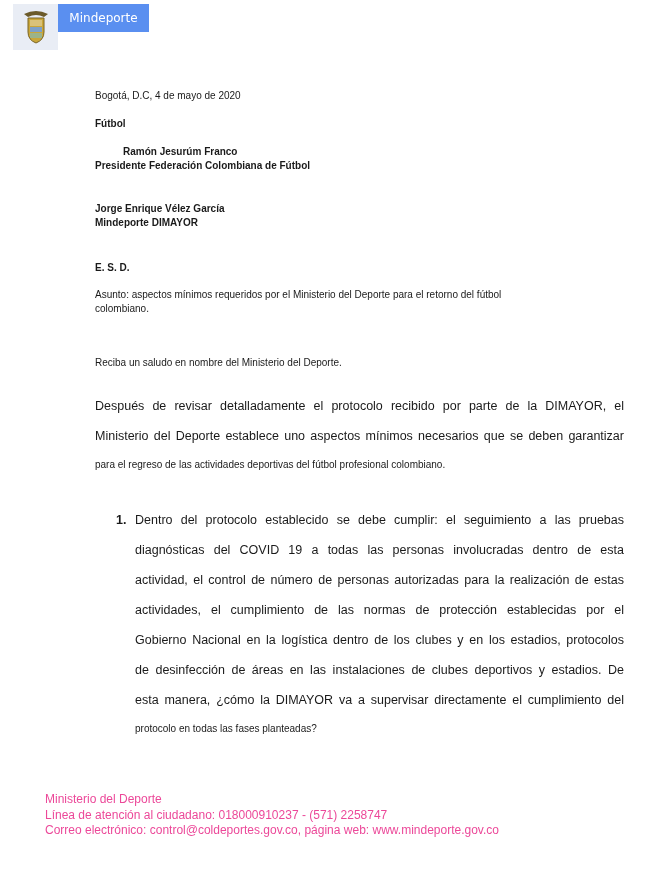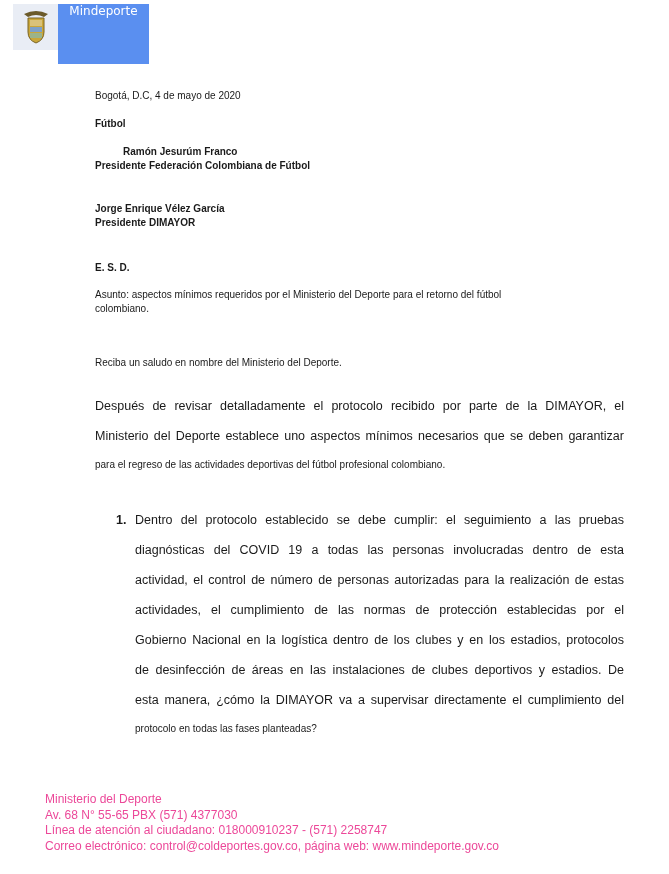--- a/index.html
+++ b/index.html
@@ -3,21 +3,21 @@
 <meta charset="utf-8">
 <style>
   html, body { margin: 0; padding: 0; }
   body {
     width: 669px; height: 874px; background: #ffffff; position: relative; overflow: hidden;
     font-family: "Liberation Sans", sans-serif; color: #1a1a1a;
   }
   .logo-bar { position: absolute; left: 13px; top: 4px; height: 46px; display: flex; }
   .logo-crest { width: 45px; height: 46px; background: #e9edf5; display: flex; align-items: center; justify-content: center; }
   .logo-slogan { width: 92px; height: 46px; background: #2f64cf; color: #fff; font-family: "DejaVu Sans", sans-serif; font-size: 13.5px; line-height: 14px; display: flex; flex-direction: column; justify-content: center; padding-left: 10px; box-sizing: border-box; }
-  .logo-brand { width: 91px; height: 60px; background: #5a8ff0; color: #fff; font-family: "DejaVu Sans", sans-serif; font-size: 12px; display: flex; align-items: flex-start; justify-content: center; }
+  .logo-brand { width: 91px; height: 28px; background: #5a8ff0; color: #fff; font-family: "DejaVu Sans", sans-serif; font-size: 12px; display: flex; align-items: center; justify-content: center; }
   .t { position: absolute; font-size: 10px; white-space: nowrap; }
   .b { font-weight: bold; }
   .just { position: absolute; font-size: 12.5px; text-align: justify; text-align-last: justify; white-space: nowrap; }
   .numlabel { position: absolute; font-size: 12.5px; font-weight: bold; }
   .footer { position: absolute; left: 45px; top: 792px; font-size: 12px; line-height: 15.5px; color: #ec4899; }
 </style>
 </head>
 <body>
 
 <div class="logo-bar">
@@ -35,21 +35,21 @@
   </div>
 </div>
 
 <div class="t" style="left:95px; top:90px;">Bogotá, D.C, 4 de mayo de 2020</div>
 <div class="t b" style="left:95px; top:118px;">Fútbol</div>
 
 <div class="t b" style="left:95px; top:146px;margin-left:28px;">Ramón Jesurúm Franco</div>
 <div class="t b" style="left:95px; top:160px;">Presidente Federación Colombiana de Fútbol</div>
 
 <div class="t b" style="left:95px; top:203px;">Jorge Enrique Vélez García</div>
-<div class="t b" style="left:95px; top:217px;">Presidente DIMAYOR</div>
+<div class="t b" style="left:95px; top:217px;">Mindeporte DIMAYOR</div>
 
 <div class="t b" style="left:95px; top:262px;">E. S. D.</div>
 
 <div class="t" style="left:95px; top:289px;">Asunto: aspectos mínimos requeridos por el Ministerio del Deporte para el retorno del fútbol</div>
 <div class="t" style="left:95px; top:303px;">colombiano.</div>
 
 <div class="t" style="left:95px; top:357px;">Reciba un saludo en nombre del Ministerio del Deporte.</div>
 
 <div class="just" style="left:95px; top:399px; width:529px;">Después de revisar detalladamente el protocolo recibido por parte de la DIMAYOR, el</div>
 <div class="just" style="left:95px; top:429px; width:529px;">Ministerio del Deporte establece uno aspectos mínimos necesarios que se deben garantizar</div>
@@ -60,16 +60,15 @@
 <div class="just" style="left:135px; top:543px; width:489px;">diagnósticas del COVID 19 a todas las personas involucradas dentro de esta</div>
 <div class="just" style="left:135px; top:573px; width:489px;">actividad, el control de número de personas autorizadas para la realización de estas</div>
 <div class="just" style="left:135px; top:603px; width:489px;">actividades, el cumplimiento de las normas de protección establecidas por el</div>
 <div class="just" style="left:135px; top:633px; width:489px;">Gobierno Nacional en la logística dentro de los clubes y en los estadios, protocolos</div>
 <div class="just" style="left:135px; top:663px; width:489px;">de desinfección de áreas en las instalaciones de clubes deportivos y estadios. De</div>
 <div class="just" style="left:135px; top:693px; width:489px;">esta manera, ¿cómo la DIMAYOR va a supervisar directamente el cumplimiento del</div>
 <div class="t" style="left:135px; top:723px;">protocolo en todas las fases planteadas?</div>
 
 <div class="footer">
   <div>Ministerio del Deporte</div>
-  <div>Av. 68 N° 55-65 PBX (571) 4377030</div>
   <div>Línea de atención al ciudadano: 018000910237 - (571) 2258747</div>
   <div>Correo electrónico: control@coldeportes.gov.co, página web: www.mindeporte.gov.co</div>
 </div>
 
 </body></html>

